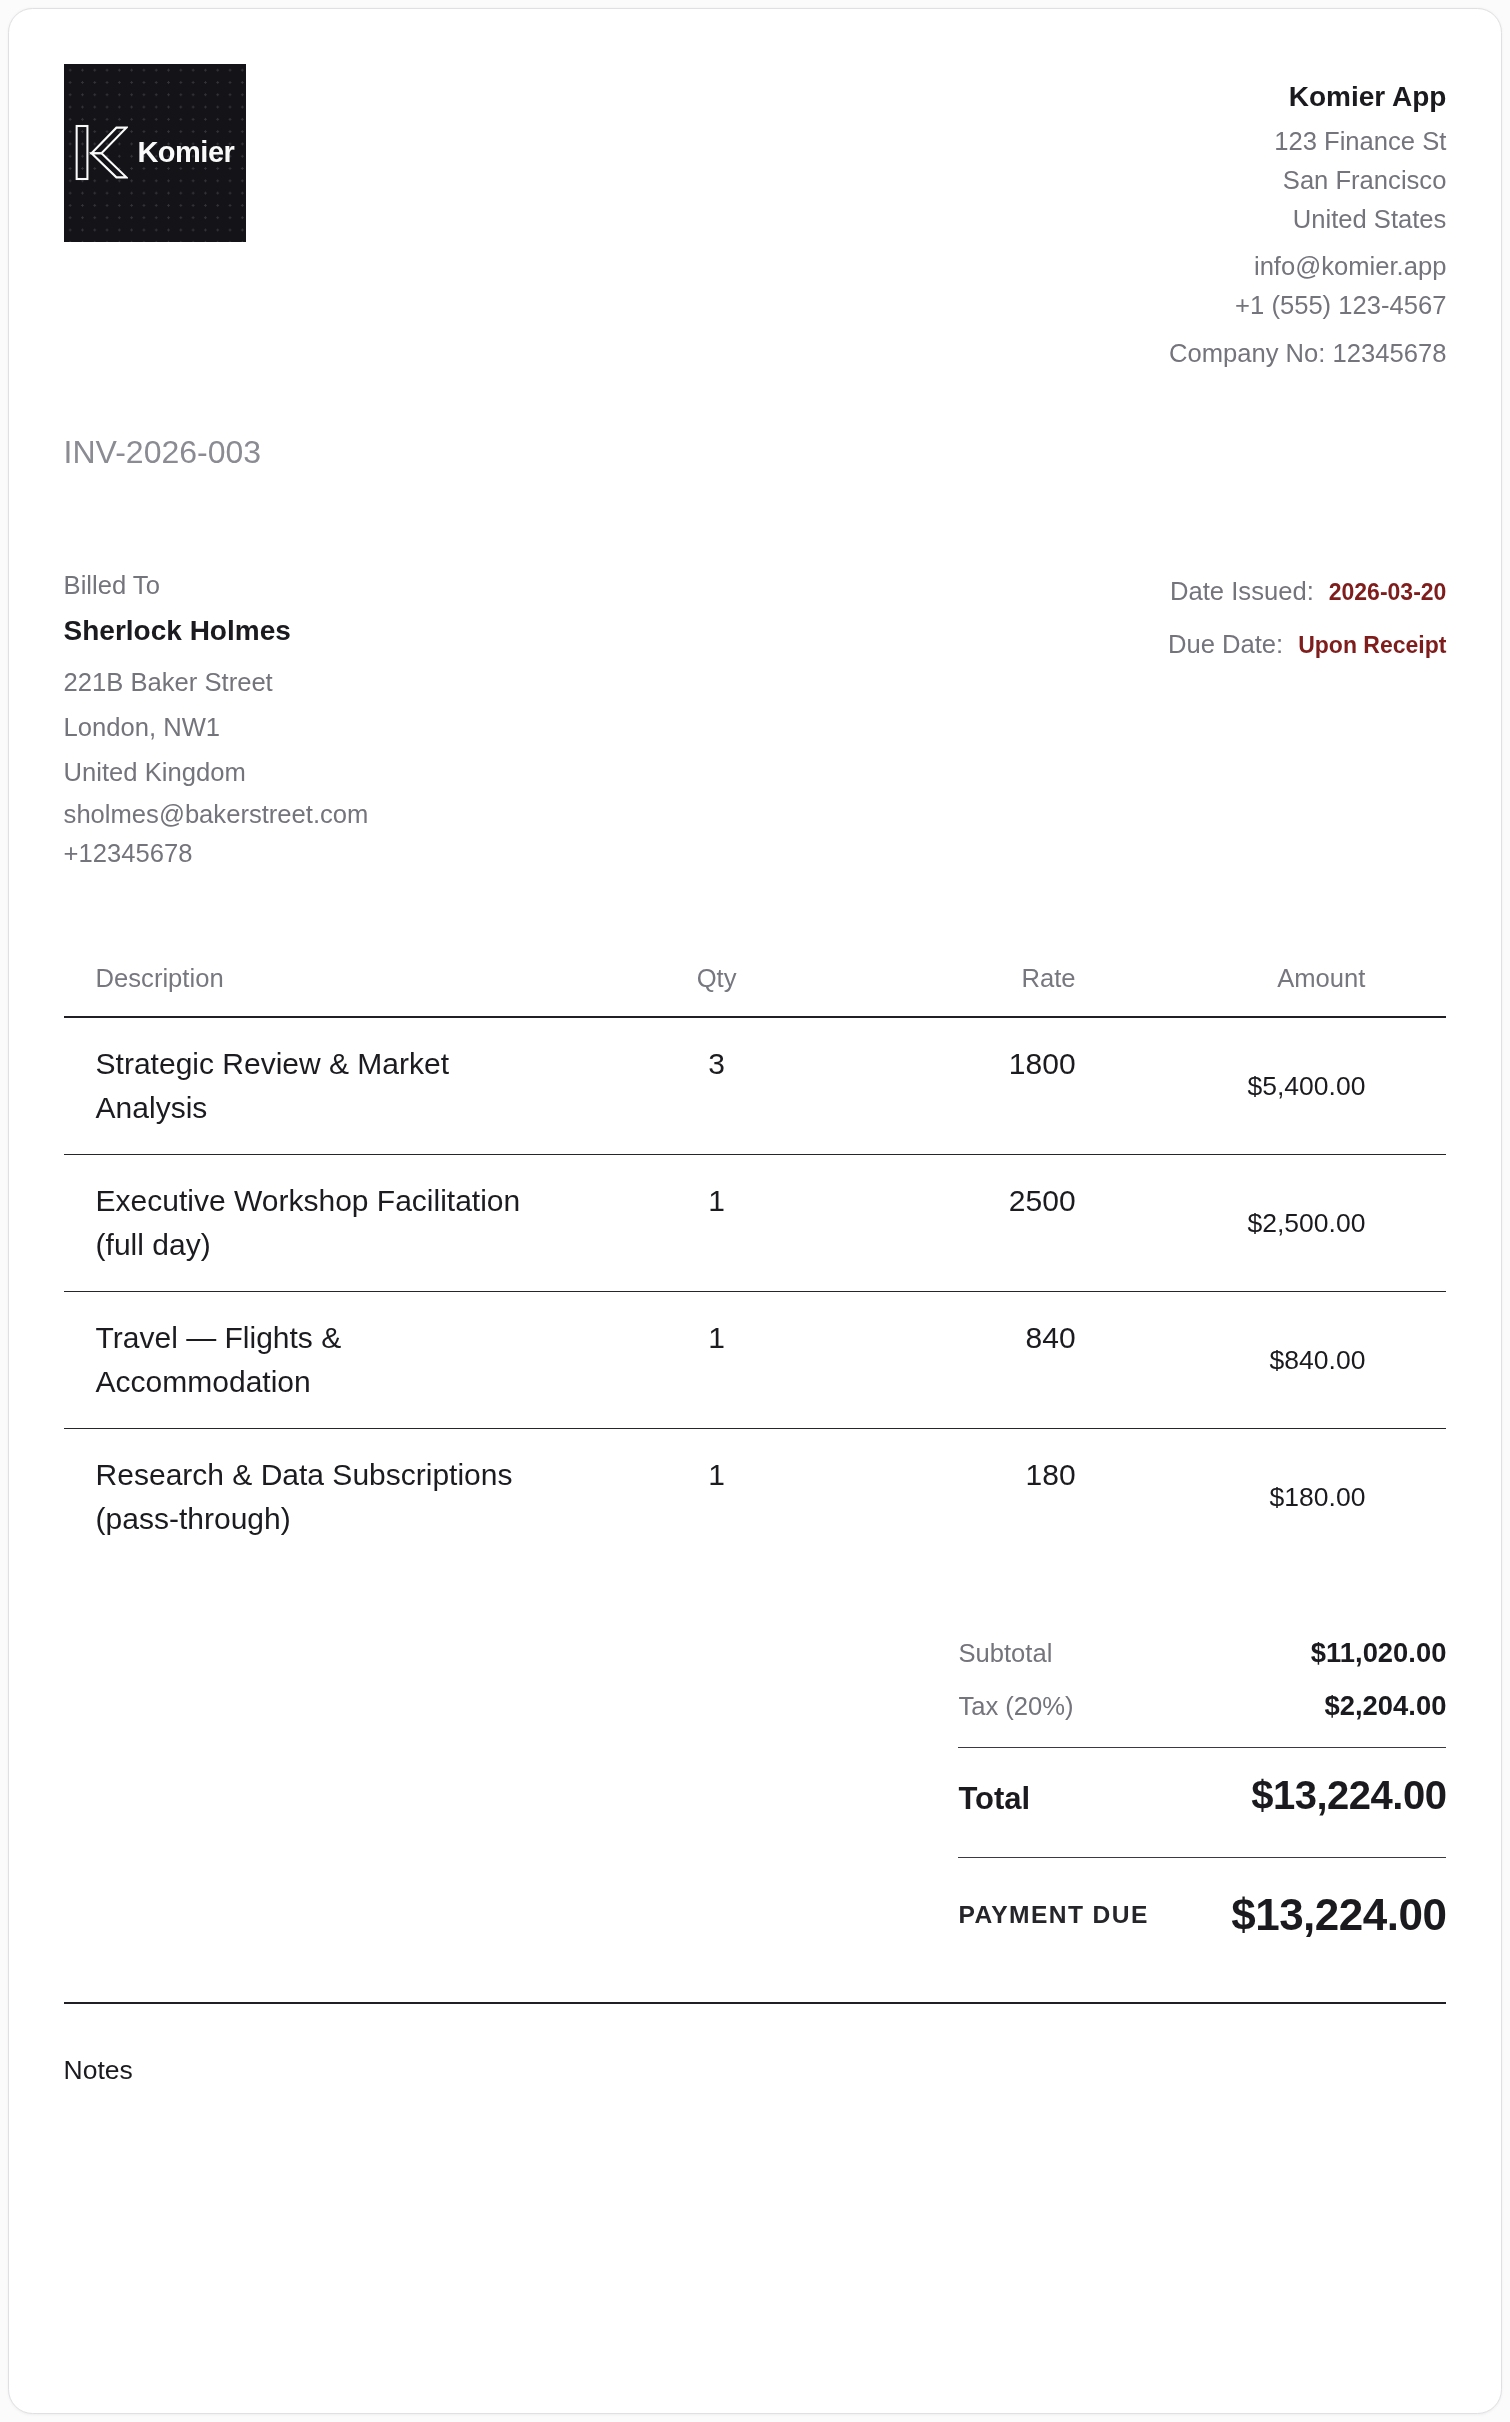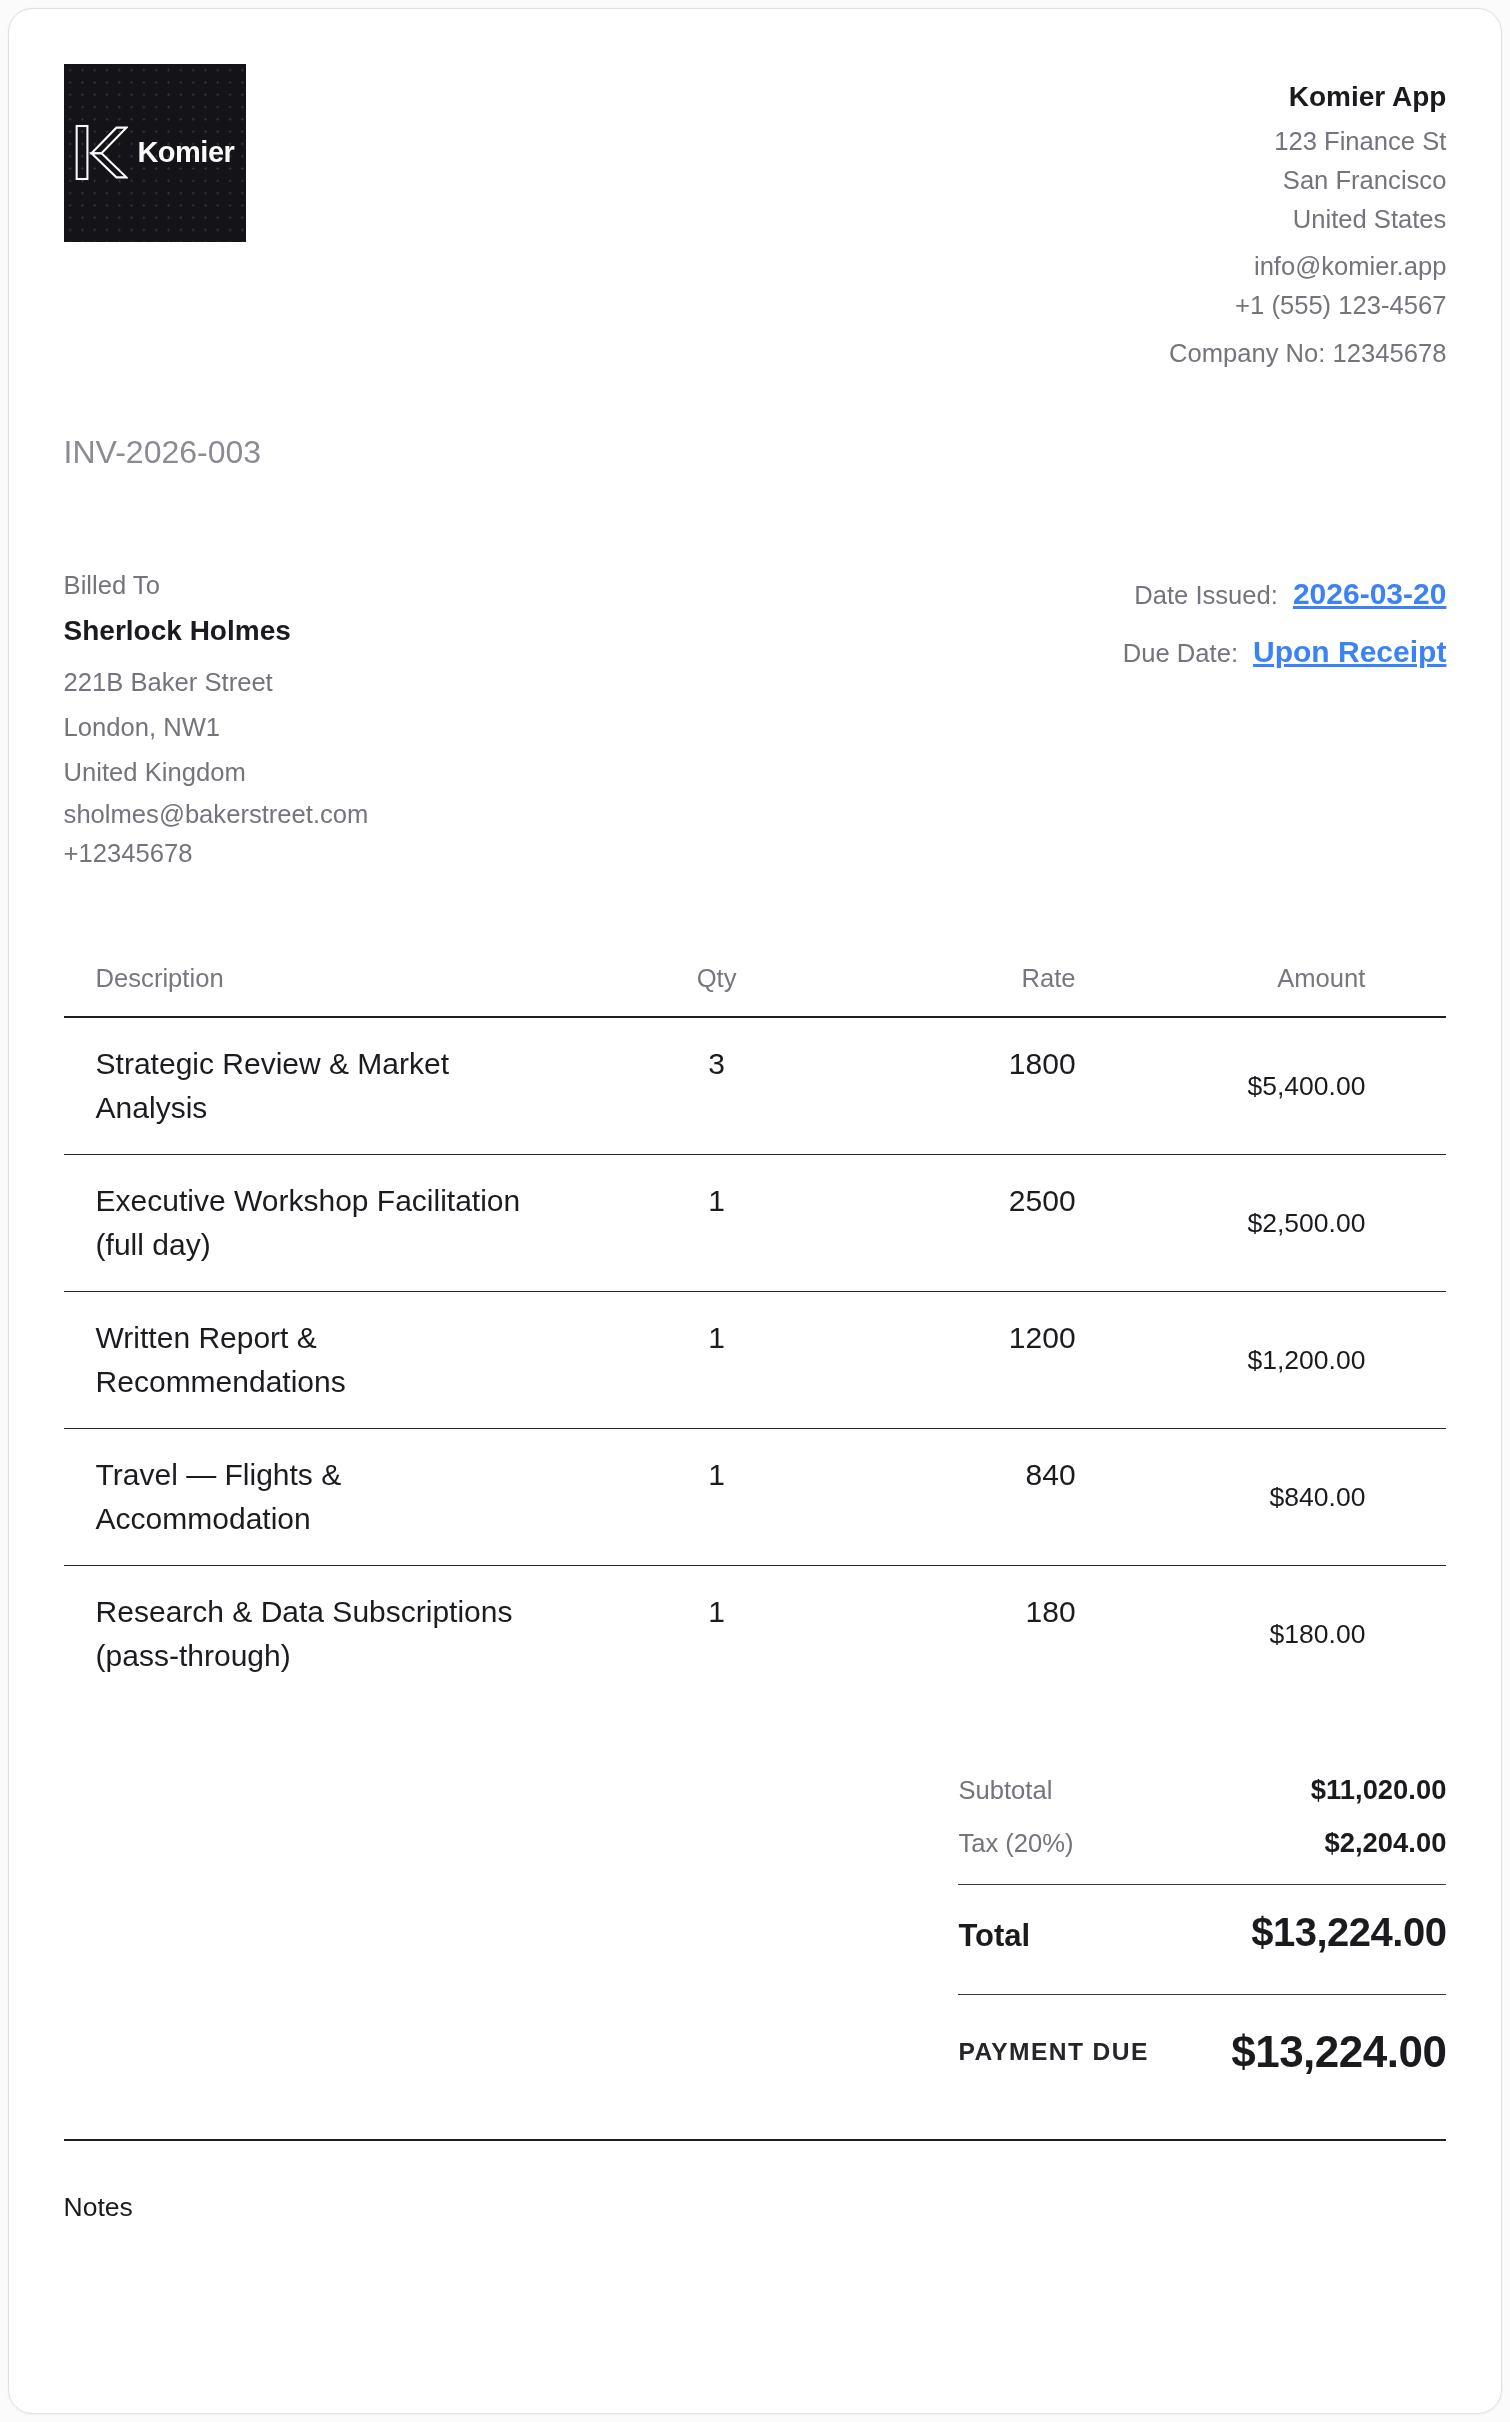--- a/index.html
+++ b/index.html
@@ -40,21 +40,21 @@
   .invoice-number { font-size: 32px; color: #8b8b93; margin-top: 9.5px; }
   
   .meta { display: flex; justify-content: space-between; margin-top: 100px; }
   .muted-label { font-size: 25.6px; color: #74747c; }
   .client-name { font-size: 28px; font-weight: 700; color: #1b1b1f; margin-top: 15px; margin-bottom: 13.2px; }
   .client-line { font-size: 25.6px; color: #74747c; line-height: 45px; }
   .client-contact { font-size: 25.6px; color: #74747c; line-height: 39px; }
   .dates { text-align: right; padding-top: 5.7px; }
   .date-row { display: flex; justify-content: flex-end; align-items: baseline; gap: 15px; margin-bottom: 24.6px; }
   .date-label { font-size: 25.6px; color: #74747c; }
-  .date-value { font-size: 30px; font-weight: 600; color: #3b82f6; text-decoration: underline; }
+  .date-value { font-size: 23px; font-weight: 600; color: #7f1d1d; }
   
   table.items { width: 100%; border-collapse: collapse; margin-top: 91px; }
   .items th {
     font-size: 25.6px; font-weight: 400; color: #77777f;
     padding-bottom: 23px; border-bottom: 2.8px solid #202024;
   }
   .items th.col-desc { text-align: left; padding-left: 32px; width: 587px; }
   .items th.col-qty  { text-align: center; width: 132px; }
   .items th.col-rate { text-align: right; width: 293px; }
   .items th.col-amt  { text-align: right; padding-right: 81px; }
@@ -158,27 +158,20 @@
         <td class="cell-amt">$5,400.00</td>
       </tr>
       <tr>
         <td class="cell-desc">Executive Workshop Facilitation
 (full day)</td>
         <td class="cell-qty">1</td>
         <td class="cell-rate">2500</td>
         <td class="cell-amt">$2,500.00</td>
       </tr>
       <tr>
-        <td class="cell-desc">Written Report &amp;
-Recommendations</td>
-        <td class="cell-qty">1</td>
-        <td class="cell-rate">1200</td>
-        <td class="cell-amt">$1,200.00</td>
-      </tr>
-      <tr>
         <td class="cell-desc">Travel — Flights &amp;
 Accommodation</td>
         <td class="cell-qty">1</td>
         <td class="cell-rate">840</td>
         <td class="cell-amt">$840.00</td>
       </tr>
       <tr>
         <td class="cell-desc">Research &amp; Data Subscriptions
 (pass-through)</td>
         <td class="cell-qty">1</td>

